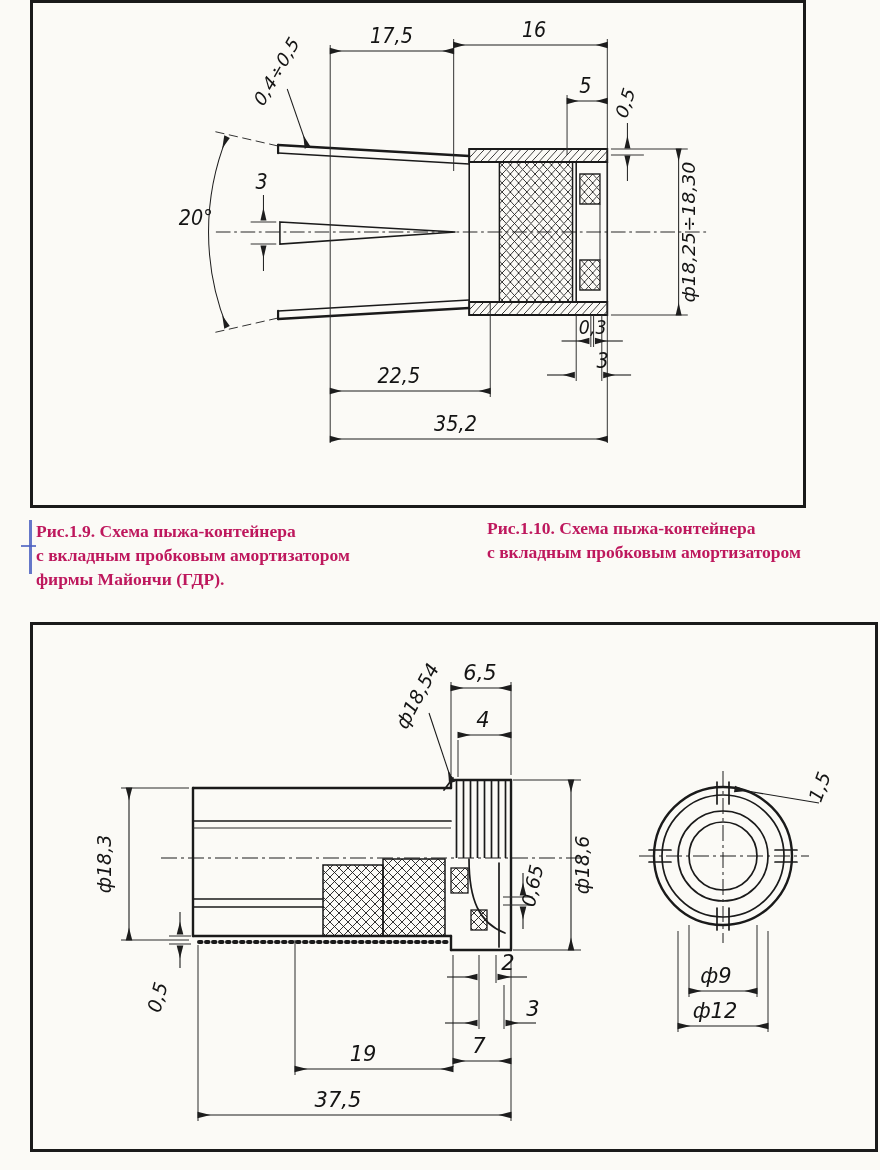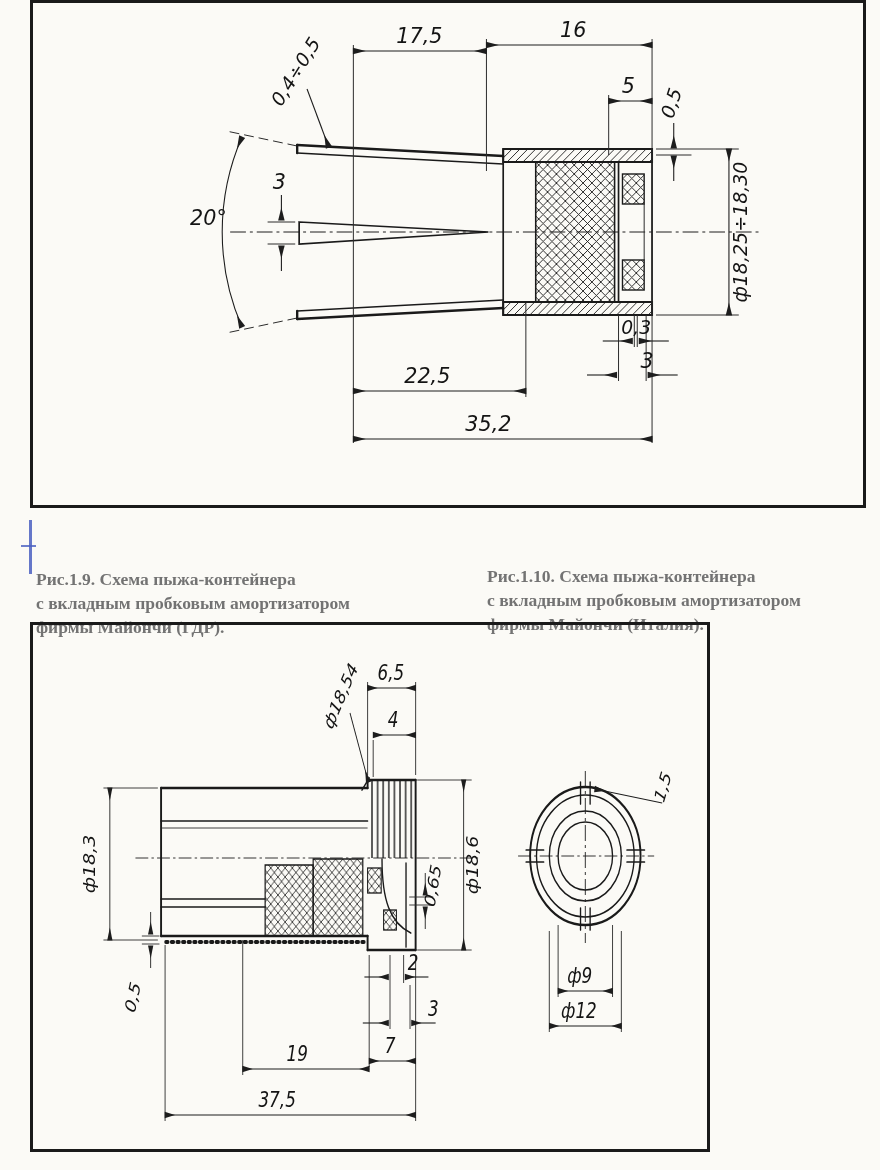--- a/index.html
+++ b/index.html
@@ -5,22 +5,22 @@
   html,body{margin:0;padding:0;}
   body{
     width:880px;height:1170px;position:relative;
     background:#fbfaf6;
     font-family:"Liberation Serif",serif;
     overflow:hidden;
   }
   .frame{
     position:absolute;border:3px solid #1a1a1a;box-sizing:border-box;background:transparent;
   }
-  #frame-top{left:30px;top:0;width:836px;height:508px;}
-  #frame-bottom{left:30px;top:622px;width:680px;height:530px;}
+  #frame-top{left:30px;top:0;width:776px;height:508px;}
+  #frame-bottom{left:30px;top:622px;width:848px;height:530px;}
   .frame svg{display:block;width:100%;height:100%;}
 
   
   .ol{stroke:#1a1a1a;stroke-width:2.4;fill:none;stroke-linecap:round;}
   .ol2{stroke:#1a1a1a;stroke-width:1.7;fill:none;stroke-linecap:round;}
   .thin{stroke:#2a2a2a;stroke-width:1;fill:none;}
   .dimline{stroke:#1d1d1d;stroke-width:1.1;fill:none;}
   .cl{stroke:#1d1d1d;stroke-width:1;stroke-dasharray:16 4 3 4;fill:none;}
   .bead{stroke:#1a1a1a;stroke-width:4;stroke-dasharray:2.5 4.5;stroke-linecap:round;fill:none;}
   .dash{stroke:#2a2a2a;stroke-width:1;stroke-dasharray:10 5;fill:none;}
@@ -32,22 +32,21 @@
     fill:#141414;
   }
   text.dim.sm{font-size:19px;}
 
   .caption{
     position:absolute;
     font-family:"Liberation Serif",serif;
     font-weight:bold;
     font-size:17.5px;
     line-height:1.38;
-    color:#737373;
-    margin-top:48px;
+    color:#be185d;
   }
   .capline{display:block;}
   #caption-left{left:36px;top:519px;width:420px;}
   #caption-right{left:487px;top:516px;width:385px;font-family:Liberation Serif, serif;}
 
   .pen-mark-v{
     position:absolute;left:29px;top:520px;width:3px;height:54px;
     background:#4a5fc1;opacity:.85;
   }
   .pen-mark-h{
@@ -170,21 +169,20 @@
   <span class="capline">с вкладным пробковым амортизатором</span>
   <span class="capline">фирмы Майончи (ГДР).</span>
 </div>
 
 <div id="caption-right" class="caption">
   <span class="capline">
     <span>Рис.1.10.</span>
     <span>Схема пыжа-контейнера</span>
   </span>
   <span class="capline">с вкладным пробковым амортизатором</span>
-  <span class="capline">фирмы Майончи (Италия).</span>
 </div>
 
 <div id="frame-bottom" class="frame">
   <svg viewBox="0 0 842 524" preserveAspectRatio="none">
     <defs>
       <marker id="arr2" markerWidth="14" markerHeight="10" refX="13" refY="5" orient="auto-start-reverse" markerUnits="userSpaceOnUse">
         <path d="M0.5,5 L13.5,1.7 L13.5,8.3 Z" fill="#1d1d1d"></path>
       </marker>
       <pattern id="hxp2" width="9" height="9" patternUnits="userSpaceOnUse">
         <path d="M0,9 L9,0 M0,0 L9,9" stroke="#1a1a1a" stroke-width="0.9" fill="none"></path>

